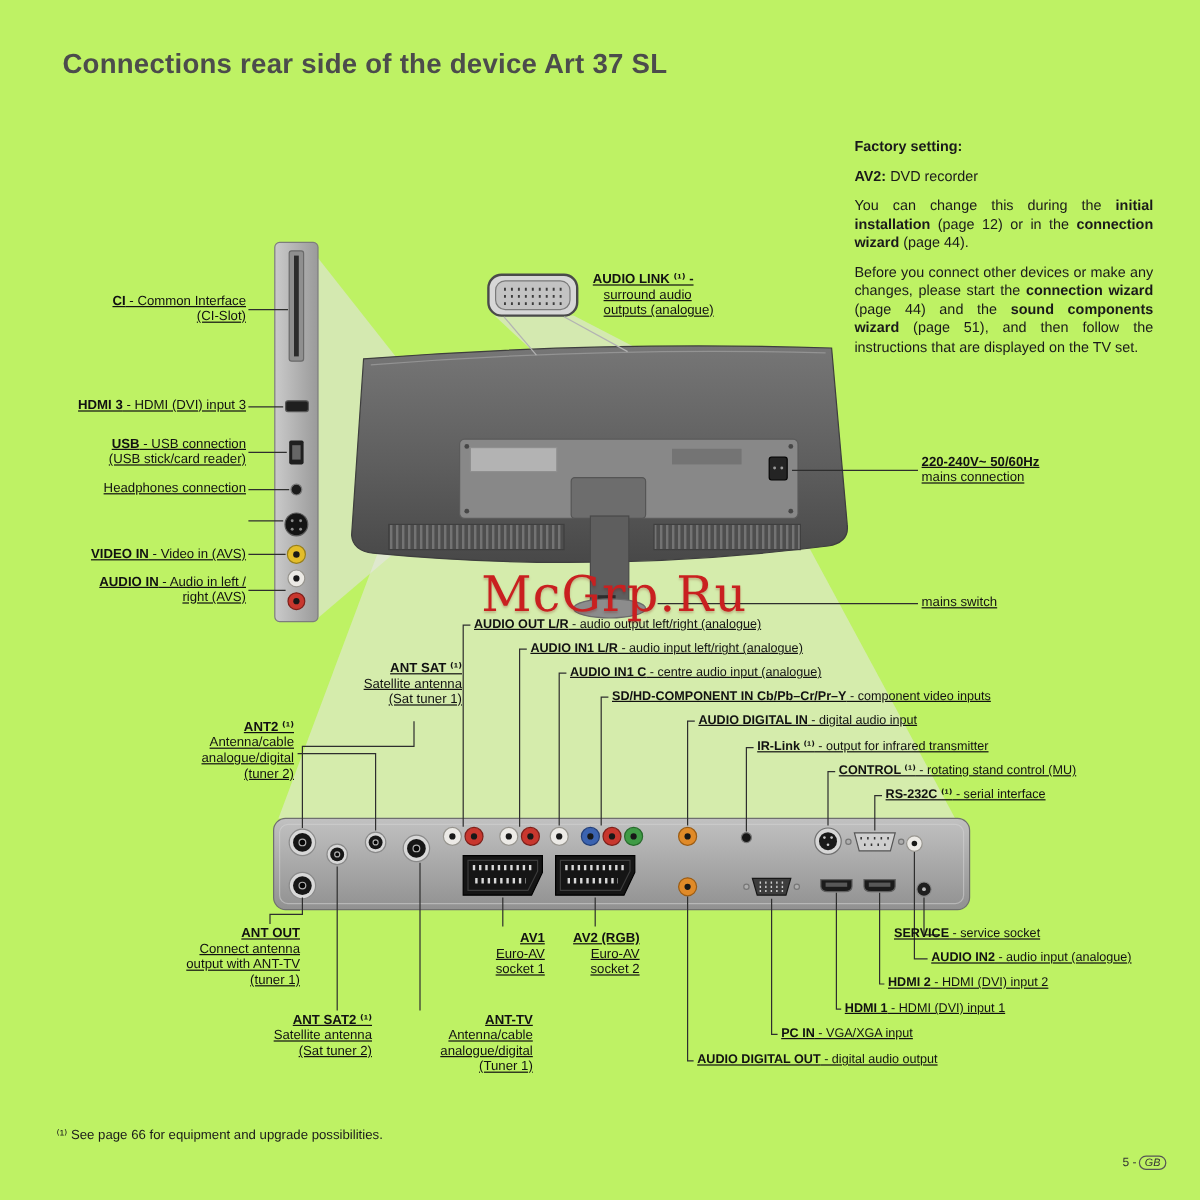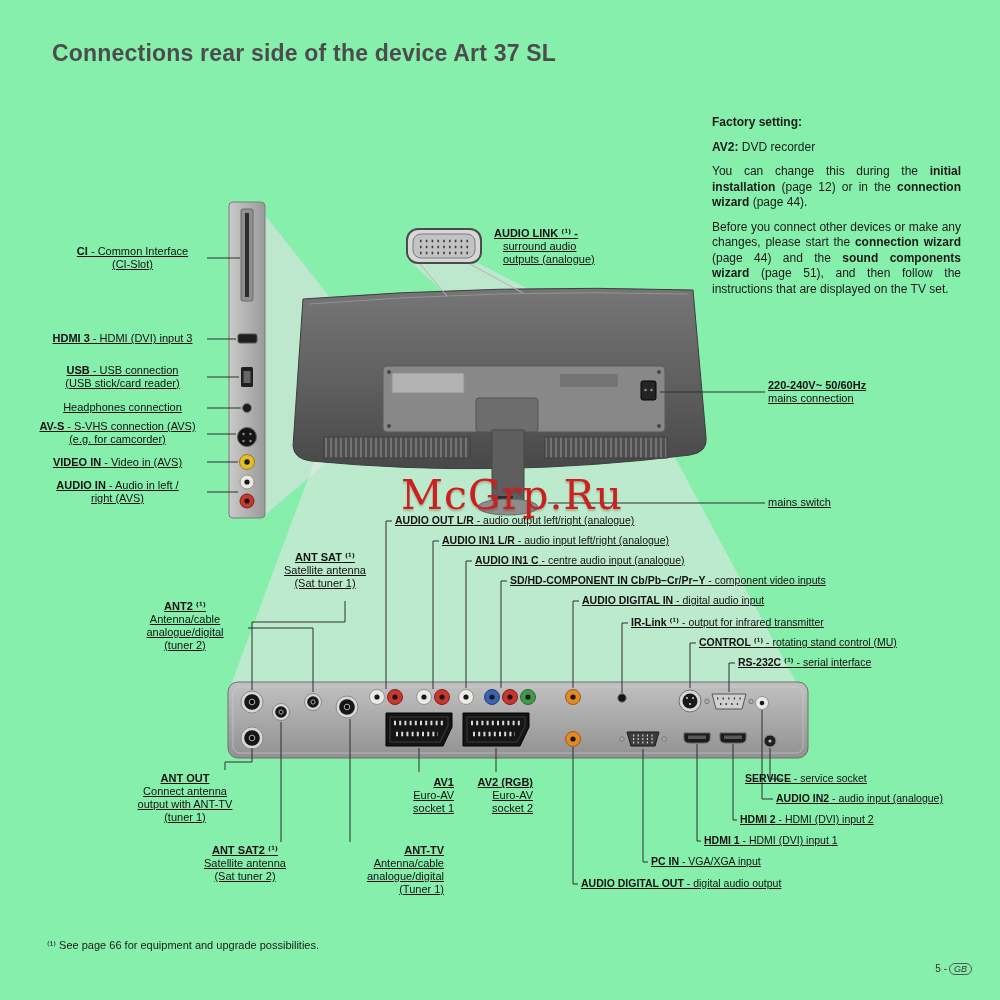--- a/index.html
+++ b/index.html
@@ -1,22 +1,22 @@
 <!DOCTYPE html>
 <html><head>
 <meta charset="utf-8">
 <style>
   html,body{margin:0;padding:0;background:#fff;}
-  .page{position:relative;width:1000px;height:1000px;background:#86efac;overflow:hidden;
+  .page{position:relative;width:1000px;height:1000px;background:#bef264;overflow:hidden;
         font-family:"Liberation Sans","DejaVu Sans",sans-serif;color:#1a1a1a;}
   .title{position:absolute;left:52px;top:40px;font-size:23px;font-weight:700;color:#4c4c4c;letter-spacing:.2px;}
   svg.diagram{position:absolute;left:0;top:0;z-index:1;}
   .lbl{position:absolute;z-index:2;font-size:11px;line-height:13px;color:#111;text-decoration:underline;}
   .lbl b{font-weight:700;}
-  .lbl-r{text-align:center;}
+  .lbl-r{text-align:right;}
   .lbl-c{text-align:right;}
   .mid{white-space:nowrap;font-size:10.5px;}
   .ind{padding-left:9px;}
   .factory{position:absolute;left:712px;top:113px;width:249px;z-index:2;font-size:12px;line-height:15.5px;}
   .factory .fh{font-weight:700;margin:2px 0 9px;}
   .factory p{margin:0 0 9px;text-align:justify;}
   .watermark{position:absolute;left:401px;top:471px;z-index:3;font-family:"DejaVu Serif","Liberation Serif",serif;
              font-weight:400;font-size:41px;color:#c92020;letter-spacing:1px;text-shadow:0 2px 2px rgba(120,0,0,.25);}
   .footnote{position:absolute;left:47px;top:939px;font-size:11px;z-index:2;}
   .pagenum{position:absolute;right:28px;top:963px;font-size:10px;color:#333;z-index:2;}
@@ -308,24 +308,20 @@
   <div class="lbl lbl-r" style="left:40px;top:332px;width:165px">
     <div><b>HDMI 3</b><span> - HDMI (DVI) input 3</span></div>
   </div>
   <div class="lbl lbl-r" style="left:40px;top:364px;width:165px">
     <div><b>USB</b><span> - USB connection</span></div>
     <div>(USB stick/card reader)</div>
   </div>
   <div class="lbl lbl-r" style="left:40px;top:401px;width:165px">
     <div>Headphones connection</div>
   </div>
-  <div class="lbl lbl-r" style="left:30px;top:420px;width:175px">
-    <div><b>AV-S</b><span> - S-VHS connection (AVS)</span></div>
-    <div>(e.g. for camcorder)</div>
-  </div>
   <div class="lbl lbl-r" style="left:30px;top:456px;width:175px">
     <div><b>VIDEO IN</b><span> - Video in (AVS)</span></div>
   </div>
   <div class="lbl lbl-r" style="left:30px;top:479px;width:175px">
     <div><b>AUDIO IN</b><span> - Audio in left /</span></div>
     <div>right (AVS)</div>
   </div>
 
   <div class="lbl" style="left:494px;top:227px;width:130px">
     <div><b>AUDIO LINK ⁽¹⁾ -</b></div>

